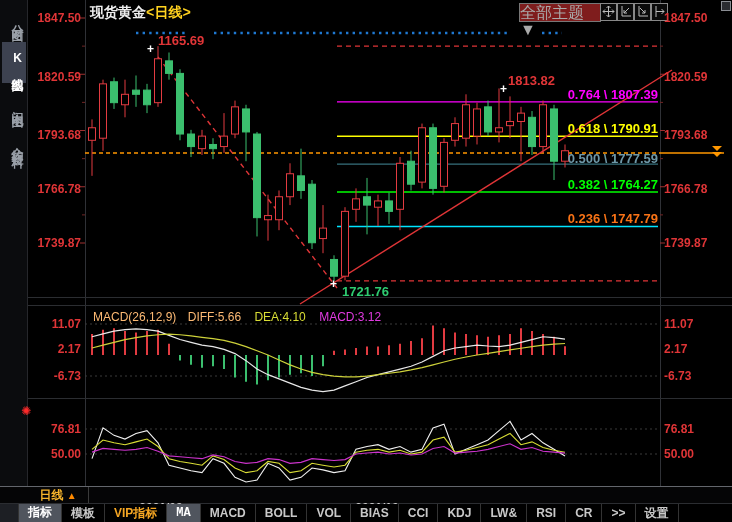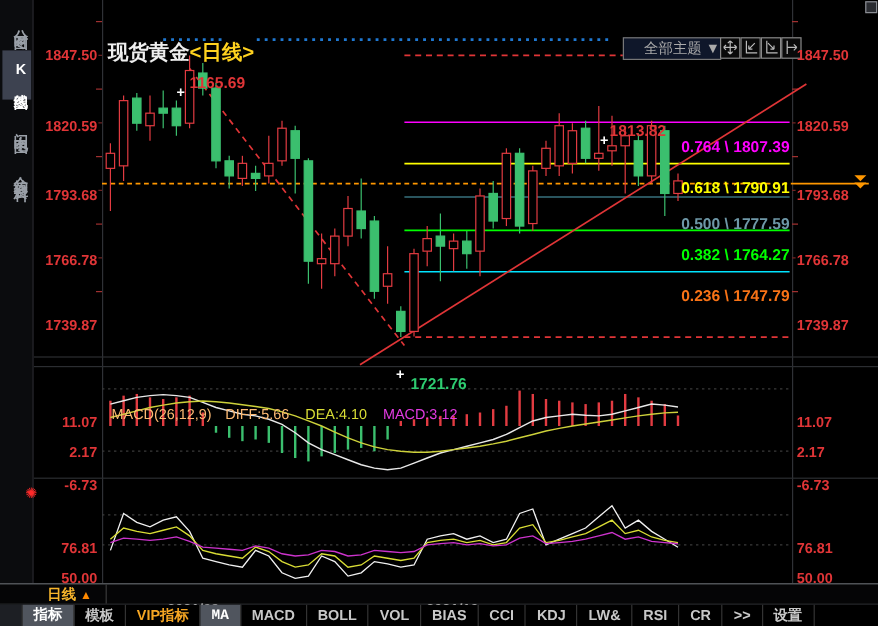--- a/index.html
+++ b/index.html
@@ -11,24 +11,24 @@
   .ax-right{left:664px;text-align:left;}
   .vline{position:absolute;width:1px;background:#2f3136;}
   .hline{position:absolute;height:1px;background:#2b2d31;}
   
   #sidebar{position:absolute;left:0;top:0;width:28px;height:486px;background:#0b0c0e;
            border-right:1px solid #26272b;display:flex;flex-direction:column;align-items:center;padding-top:6px;box-sizing:border-box;}
   .side-item{writing-mode:vertical-rl;text-orientation:upright;letter-spacing:3px;
              color:#9aa0a8;font-size:12px;font-weight:700;padding:9px 0;margin-bottom:9px;width:24px;text-align:center;cursor:pointer;}
   .side-item.active{background:#3d4250;color:#fff;}
   
-  #title{position:absolute;left:90px;top:4px;font-size:17px;font-weight:700;}
+  #title{position:absolute;left:90px;top:4px;font-size:14px;font-weight:700;font-family:Liberation Mono, monospace;}
   #title .sym{color:#eee;} #title .per{color:#ffd21f;}
   #theme-dd{position:absolute;left:519px;top:3px;width:80px;height:17px;border:1px solid #777;
-            color:#aaa;font-size:12px;line-height:17px;text-align:right;cursor:pointer;background:#0f172a;}
+            color:#aaa;font-size:16px;line-height:17px;text-align:left;cursor:pointer;background:#7f1d1d;}
   .mini-btn{position:absolute;top:3px;width:15px;height:16px;border:1px solid #888;background:#0a0a0a;cursor:pointer;}
   .mini-btn svg{display:block;margin:1px auto 0;}
   #corner-btn{position:absolute;right:1px;top:1px;width:8px;height:8px;background:#2a2c31;border:1px solid #8a8d93;cursor:pointer;}
   
   .fib-lbl{position:absolute;right:74px;font-size:13px;font-weight:700;white-space:nowrap;line-height:14px;}
   
   .mk{position:absolute;font-size:13px;font-weight:700;white-space:nowrap;}
   .cross{position:absolute;color:#fff;font-size:12px;font-weight:700;line-height:10px;}
   
   .p-head{position:absolute;left:93px;font-size:12px;font-weight:400;white-space:nowrap;}
@@ -41,21 +41,21 @@
                text-align:center;font-size:12px;font-weight:700;color:#f7b52c;line-height:16px;cursor:pointer;}
   #period-cell .tri{color:#ff8a00;font-size:10px;}
   .date-lbl{position:absolute;top:1px;width:70px;text-align:center;color:#ccc;font-size:12px;font-weight:700;line-height:16px;margin-top:12px;}
   
   #toolbar{position:absolute;left:0;top:504px;width:732px;height:18px;background:#000;display:flex;align-items:stretch;}
   #tb-lead{width:18px;background:#1d1f24;border-right:1px solid #333;}
   .tb-item{color:#c8c8c8;font-size:12px;line-height:18px;padding:0 9px;border-right:1px solid #333;cursor:pointer;white-space:nowrap;font-weight:700;}
   .tb-item.sel{background:#50555e;color:#fff;font-family:Liberation Mono, monospace;}
   .tb-item.vip{color:#f5a623;}
   svg#plot{position:absolute;left:0;top:0;z-index:1;}
-  .txt{z-index:2;margin-top:28px;}
+  .txt{z-index:2;}
 </style>
 </head>
 <body>
 
 <div id="app">
 
   <svg id="plot" width="732" height="522">
       <line x1="80" y1="18" x2="85" y2="18" stroke="#a03030"></line>
       <line x1="660" y1="18" x2="665" y2="18" stroke="#a03030"></line>
       <line x1="82" y1="46.12902300000008" x2="85" y2="46.12902300000008" stroke="#702525"></line>

